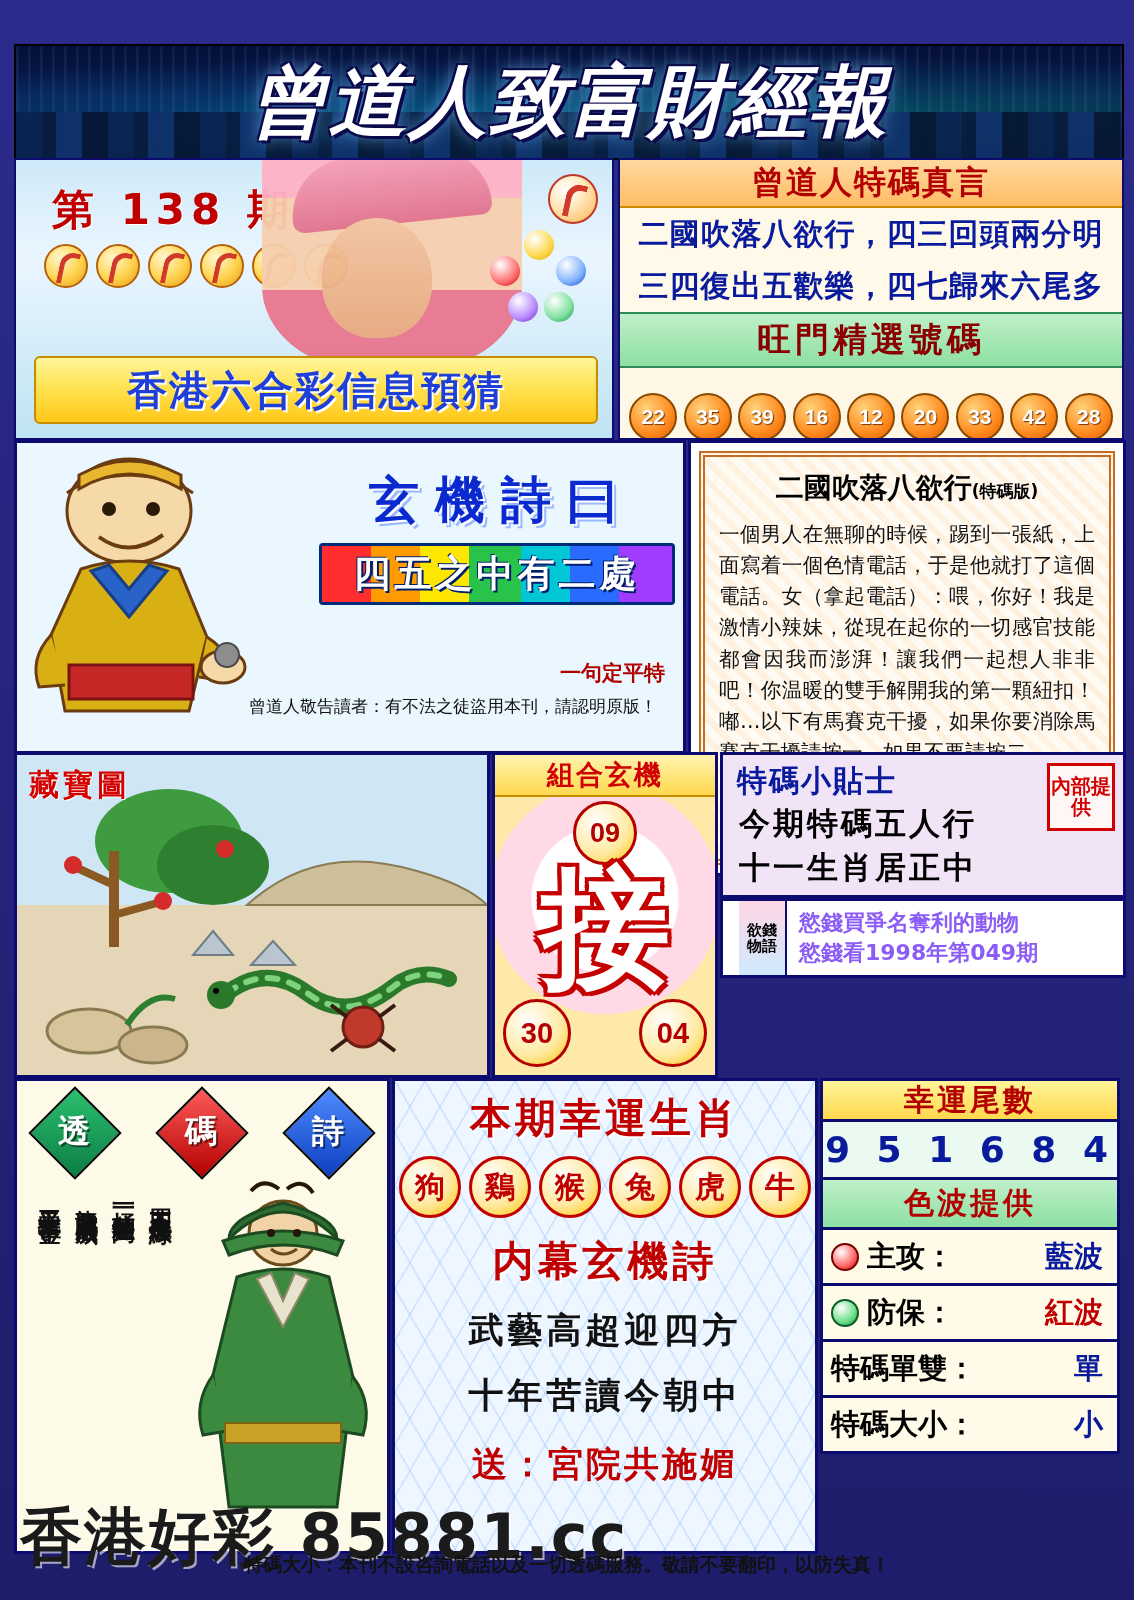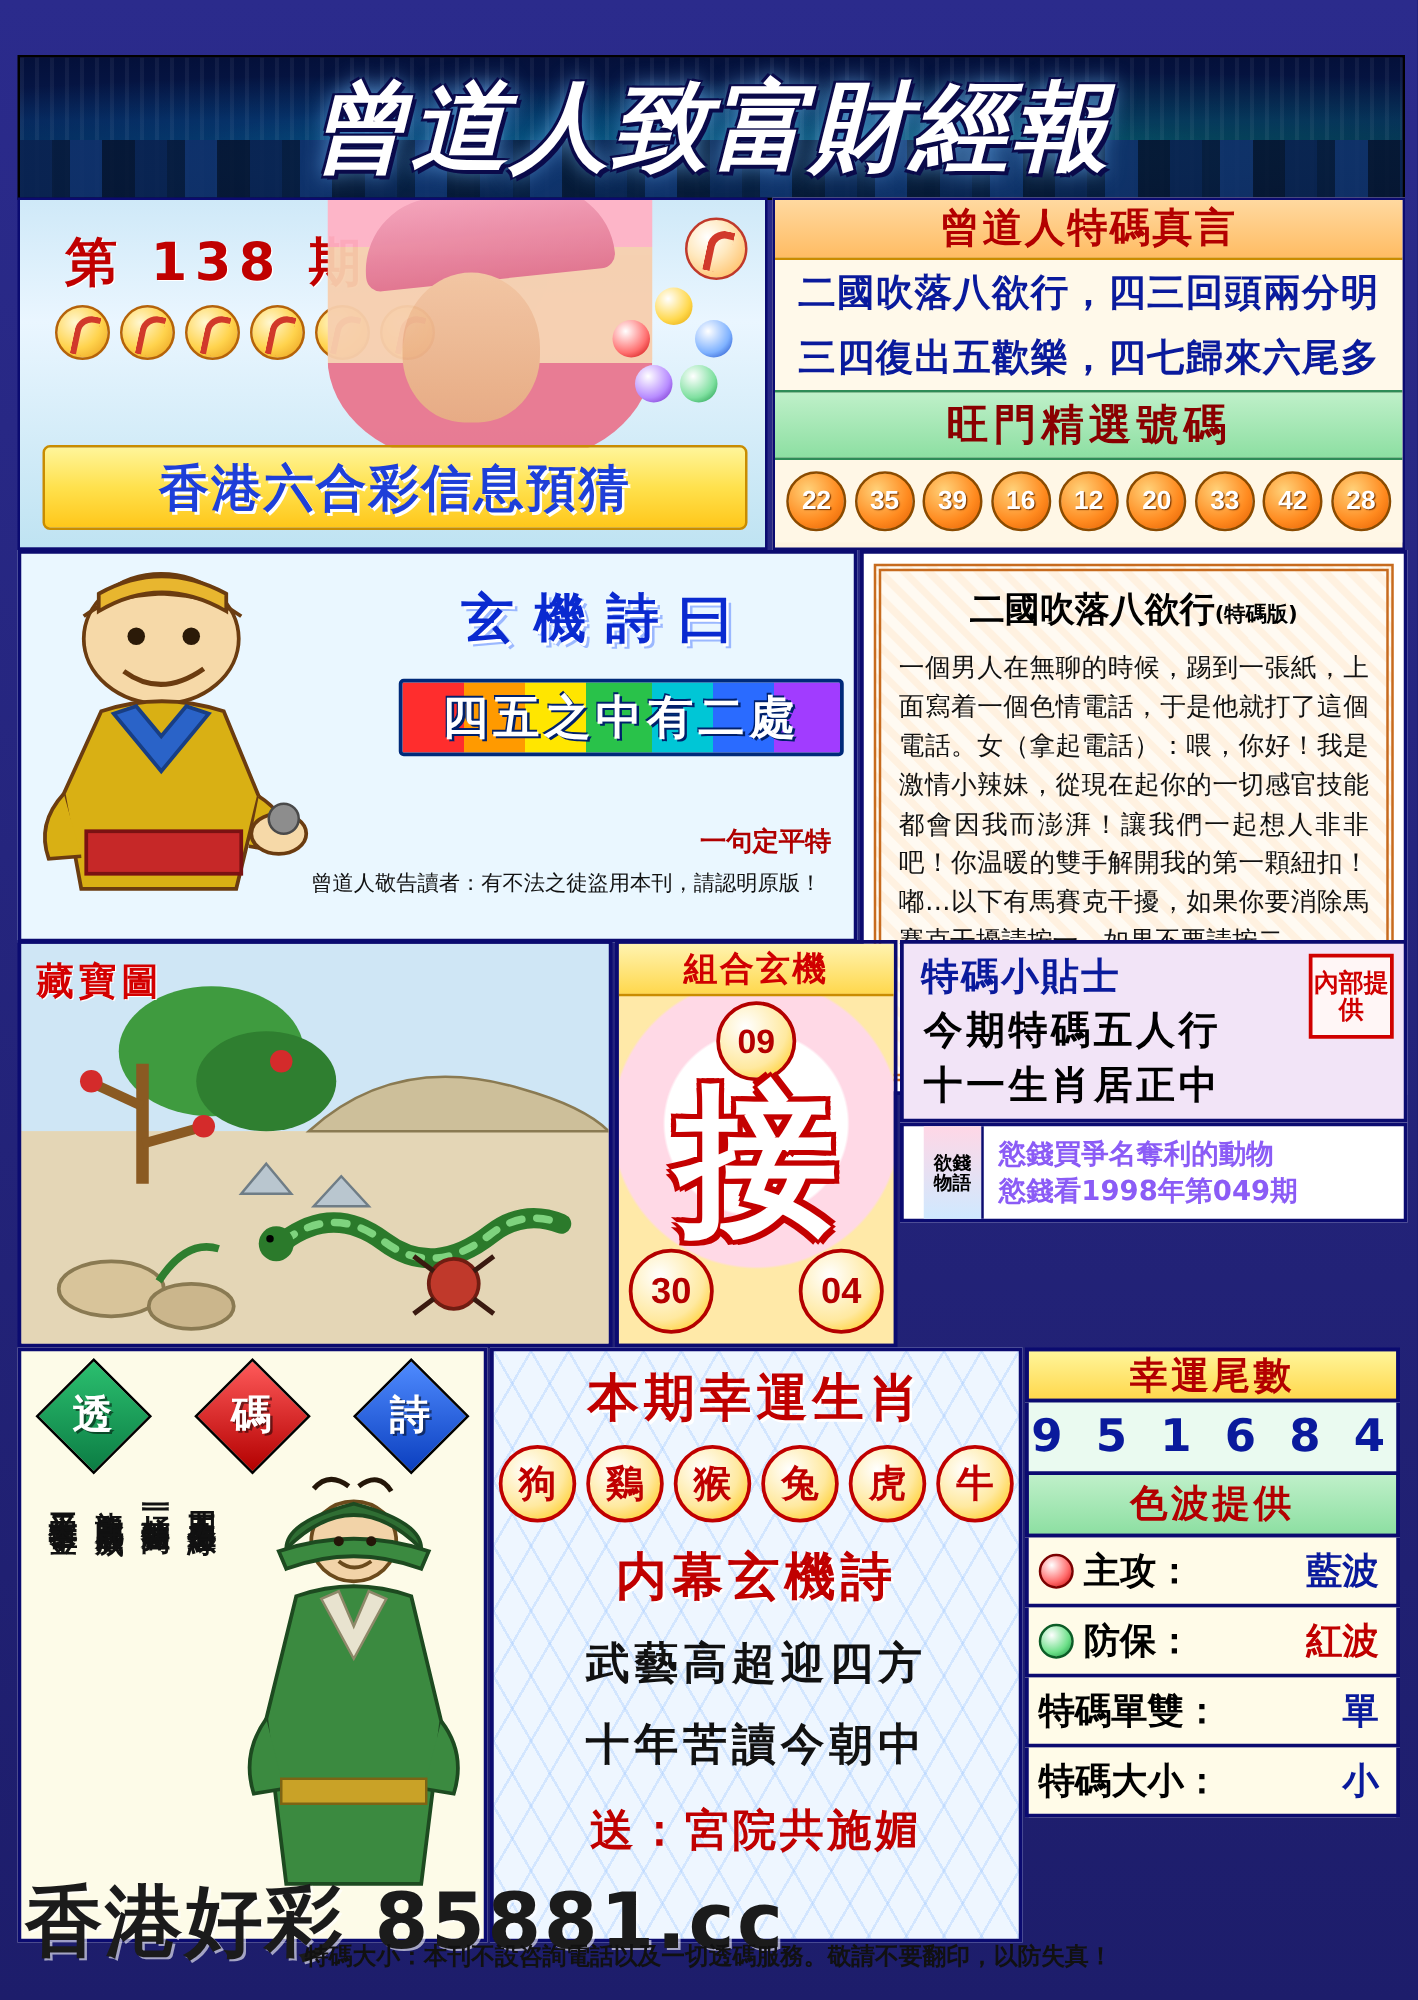--- a/index.html
+++ b/index.html
@@ -128,42 +128,42 @@
   }
   .tr-title2{
     height:52px;display:flex;align-items:center;justify-content:center;
     background:linear-gradient(180deg,#bff0c9,#8ddfa2);
     border-top:2px solid #2e8b57;border-bottom:2px solid #2e8b57;
     font-size:34px;font-weight:bold;color:#8a0000;letter-spacing:4px;
     font-family:"DejaVu Sans", sans-serif;
   }
   .tr-nums{
     height:66px;display:flex;align-items:center;justify-content:space-around;
-    background:#fff7e6;padding:0 6px;
+    background:#fff7e6;padding:16px 6px;
   }
   .numball{
     width:44px;height:44px;border-radius:50%;
     display:flex;align-items:center;justify-content:center;
     font-size:21px;font-weight:bold;color:#fff;
     border:2px solid #8a4b00;
     background:radial-gradient(circle at 35% 30%,#ffd27a,#ff8a1f 60%,#e05c00 100%);
     text-shadow:1px 1px 1px #7a3600;
   }
   
   .row2{position:absolute;left:14px;top:440px;width:1106px;height:308px;}
   .poem-box{
     position:absolute;left:0;top:0;width:666px;height:308px;
     border:3px solid #0b0b70;background:#eaf7ff;overflow:hidden;
   }
   .oldman{
     position:absolute;left:4px;top:6px;width:235px;height:296px;
   }
   .poem-title{
     position:absolute;left:352px;top:24px;
-    font-size:42px;font-weight:bold;letter-spacing:16px;color:#0a2ad0;
+    font-size:50px;font-weight:bold;letter-spacing:16px;color:#0a2ad0;
     font-family:Liberation Sans, sans-serif;
     text-shadow:2px 2px 0 #fff, 4px 4px 0 #9bb8ff;
   }
   .rainbow{
     position:absolute;left:302px;top:100px;width:350px;height:56px;
     background:linear-gradient(90deg,#ff2d2d 0 14%,#ff9a00 14% 28%,#ffe600 28% 42%,#29c24a 42% 57%,#00c6d6 57% 71%,#2a6bff 71% 85%,#a13cff 85% 100%);
     border:3px solid #002a7a;border-radius:4px;
     display:flex;align-items:center;justify-content:center;
     font-size:37px;font-weight:bold;color:#ffffff;letter-spacing:4px;
     font-family:"DejaVu Sans", sans-serif;

